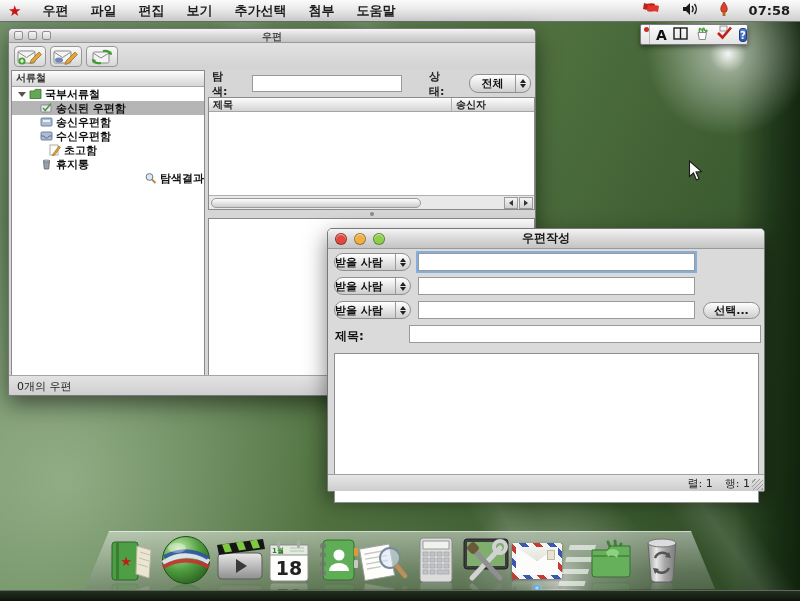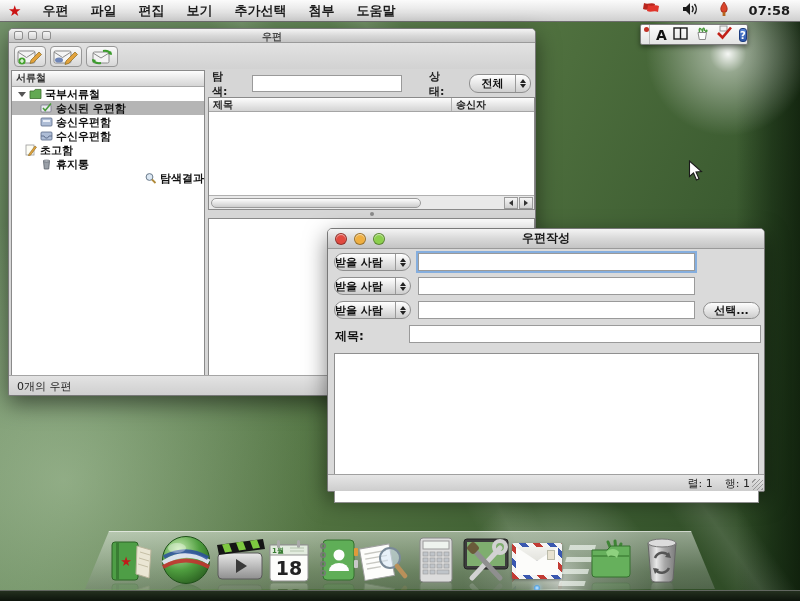--- a/index.html
+++ b/index.html
@@ -248,21 +248,21 @@
             </svg></span>
         <span class="tw">송신우편함</span>
       </div>
       <div class="tree-row" style="padding-left:28px;">
         <span class="ticon"><svg width="13" height="12" viewBox="0 0 13 12">
               <rect x="1" y="2" width="11" height="8" rx="1" fill="#aebdd6" stroke="#5a6a88" stroke-width=".8"></rect>
               <path d="M1 6 h3 l1.5 2 h2 L9 6 h3" fill="none" stroke="#5a6a88" stroke-width=".9"></path>
             </svg></span>
         <span class="tw">수신우편함</span>
       </div>
-      <div class="tree-row" style="padding-left:12px;">
+      <div class="tree-row" style="padding-left:36px;">
         <span class="ticon"><svg width="13" height="12" viewBox="0 0 13 12">
               <rect x="2" y="1" width="8" height="10" fill="#fdfdf5" stroke="#999" stroke-width=".8"></rect>
               <path d="M5 10 l6 -8 1.5 1.2 -6 8 -2.2.5z" fill="#e2a23c" stroke="#8a6a20" stroke-width=".6"></path>
             </svg></span>
         <span class="tw">초고함</span>
       </div>
       <div class="tree-row" style="padding-left:28px;">
         <span class="ticon"><svg width="13" height="12" viewBox="0 0 13 12">
               <path d="M3.5 3 h6 l-.8 8 h-4.4z" fill="#9aa0a8" stroke="#5a616a" stroke-width=".8"></path>
               <ellipse cx="6.5" cy="3" rx="3.4" ry="1" fill="#c8ccd2" stroke="#5a616a" stroke-width=".7"></ellipse>

